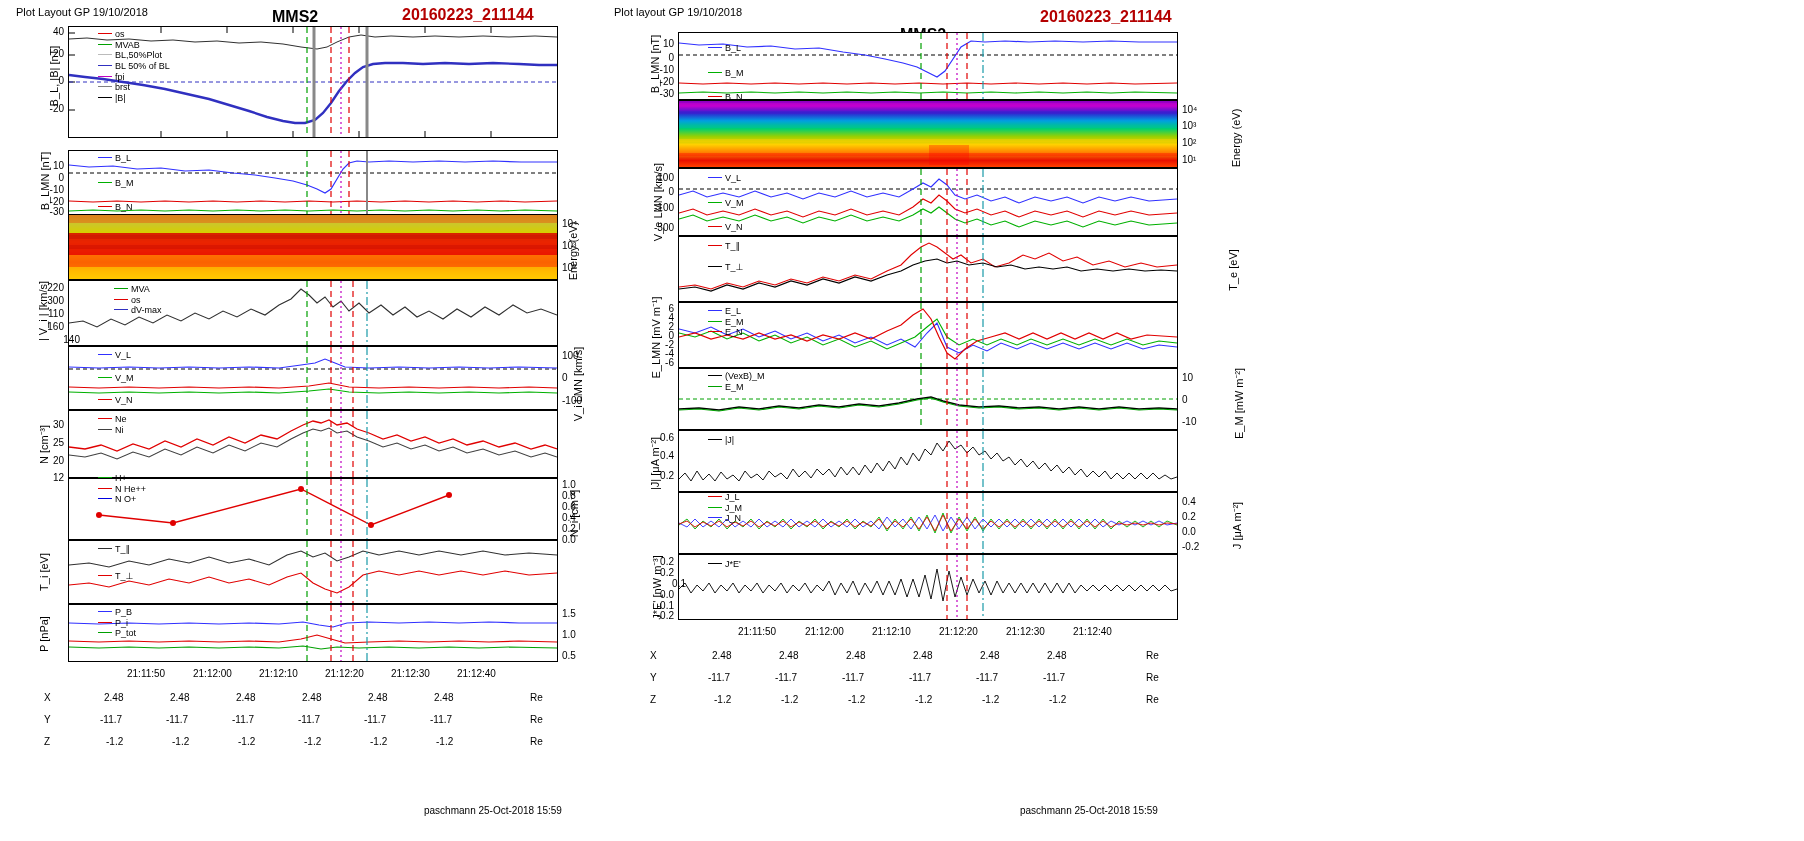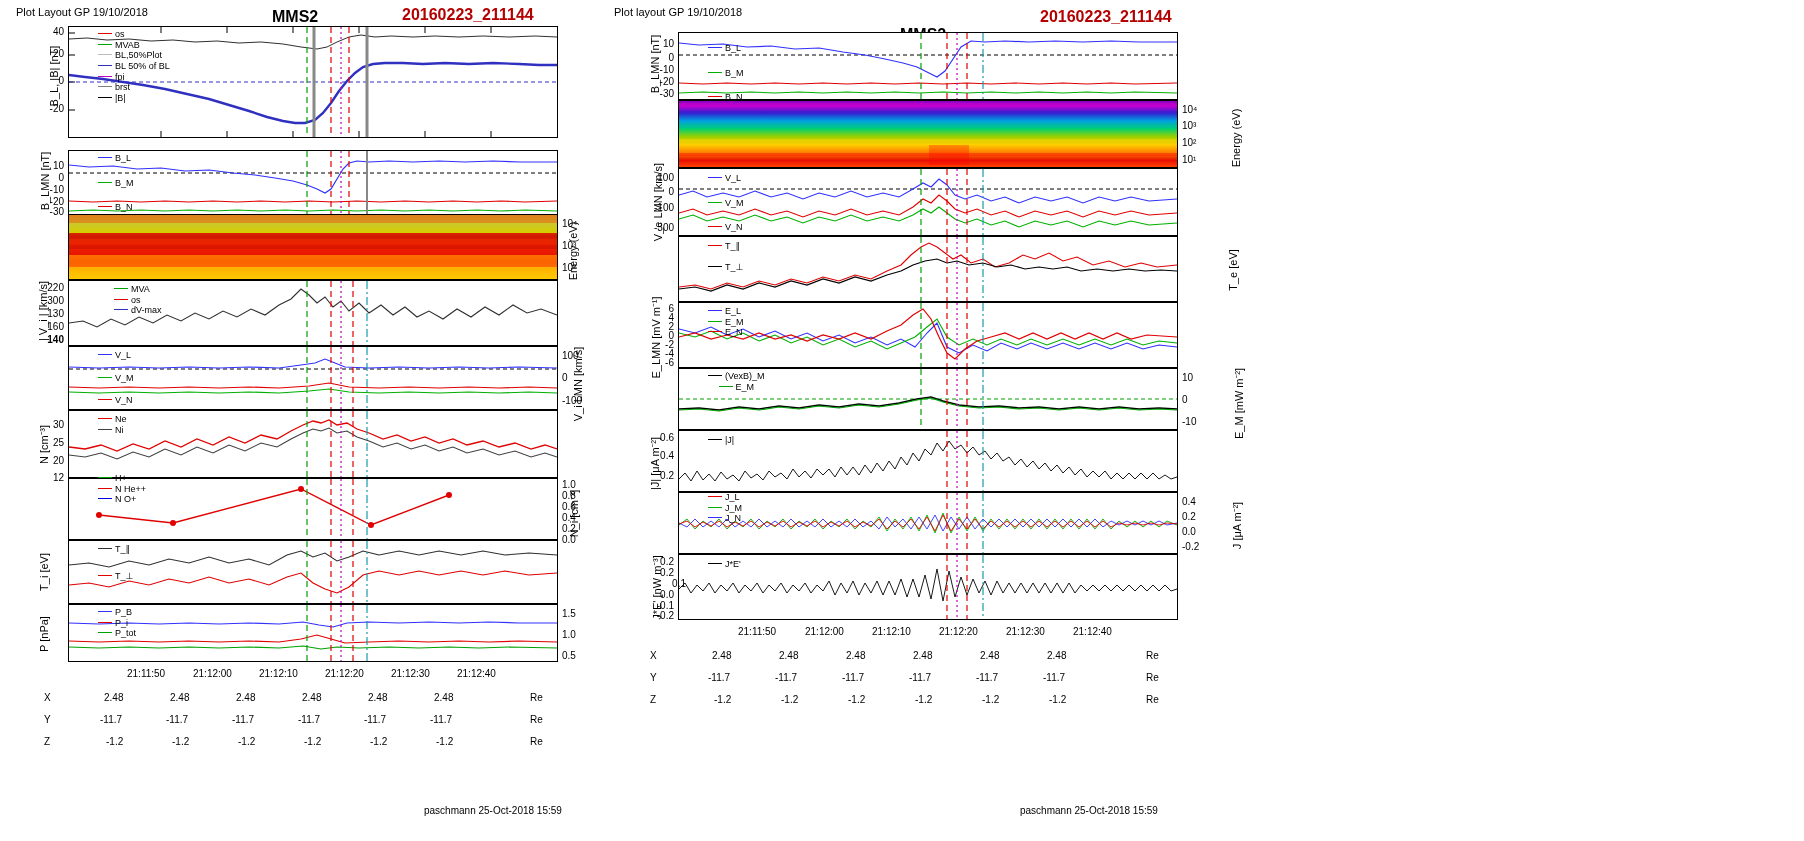--- a/index.html
+++ b/index.html
@@ -161,23 +161,23 @@
         <line x1="262" y1="0" x2="262" y2="64" stroke="#e00000" stroke-dasharray="6,4"></line>
         <line x1="272" y1="0" x2="272" y2="64" stroke="#c000c0" stroke-dasharray="2,3"></line>
         <line x1="284" y1="0" x2="284" y2="64" stroke="#e00000" stroke-dasharray="6,4"></line>
         <line x1="298" y1="0" x2="298" y2="64" stroke="#1a9aa8" stroke-dasharray="8,3,2,3"></line>
       </g>
     </svg>
   </div>
   <div class="ylabel rot" style="left:-12px;top:305px;width:110px;text-align:center;">| V_i | [km/s]</div>
   <div class="ytick" style="left:28px;top:282px;width:36px;">220</div>
   <div class="ytick" style="left:28px;top:295px;width:36px;">300</div>
-  <div class="ytick" style="left:28px;top:308px;width:36px;">130</div>
+  <div class="ytick" style="left:28px;top:308px;width:36px;">110</div>
   <div class="ytick" style="left:28px;top:321px;width:36px;">160</div>
-  <div class="ytick" style="left:28px;top:334px;width:36px;font-weight:bold;">140</div>
+  <div class="ytick" style="left:44px;top:334px;width:36px;">140</div>
   <div class="legend" style="left:114px;top:283px;">
     <div><i style="border-color:#00a000"></i><span>MVA</span></div>
     <div><i style="border-color:#e00000"></i><span>os</span></div>
     <div><i style="border-color:#3030c0"></i><span>dV-max</span></div>
   </div>
 
   <div class="plot" id="L5" style="left:68px;top:346px;width:490px;height:64px;">
     <svg width="488" height="62" viewBox="0 0 488 62">
       <line x1="0" y1="22" x2="488" y2="22" stroke="#000" stroke-width="1" stroke-dasharray="4,3"></line>
       <polyline fill="none" stroke="#3030ff" stroke-width="1.1" points="0,20 30,21 60,20 90,21 120,20 150,21 180,20 210,21 232,18 246,16 256,12 266,16 276,20 300,21 330,20 360,21 390,20 420,21 450,20 488,21"></polyline>
@@ -489,21 +489,21 @@
         <line x1="278" y1="0" x2="278" y2="60" stroke="#c000c0" stroke-dasharray="2,3"></line>
         <line x1="288" y1="0" x2="288" y2="60" stroke="#e00000" stroke-dasharray="6,4"></line>
         <line x1="304" y1="0" x2="304" y2="60" stroke="#1a9aa8" stroke-dasharray="8,3,2,3"></line>
       </g>
     </svg>
   </div>
   <div class="ylabel rot" style="left:578px;top:396px;width:120px;text-align:center;">E_M [mW m⁻²]</div>
   <div class="ytick right" style="left:582px;top:372px;width:32px;">10</div>
   <div class="ytick right" style="left:582px;top:394px;width:32px;">0</div>
   <div class="ytick right" style="left:582px;top:416px;width:32px;">-10</div>
-  <div class="legend" style="left:108px;top:370px;text-align:center;">
+  <div class="legend" style="left:108px;top:370px;">
     <div><i style="border-color:#000000"></i><span>(VexB)_M</span></div>
     <div><i style="border-color:#00a000"></i><span>E_M</span></div>
   </div>
 
   <div class="plot" id="R7" style="left:78px;top:430px;width:500px;height:62px;">
     <svg width="498" height="60" viewBox="0 0 498 60">
       <polyline fill="none" stroke="#000000" stroke-width="0.9" points="0,48 6,42 12,50 18,40 24,49 30,43 36,50 42,41 48,48 54,44 60,50 66,40 72,47 78,43 84,49 90,40 96,46 102,42 108,48 114,38 120,46 126,40 132,47 138,38 144,44 150,38 156,46 162,36 168,44 174,36 180,44 186,34 192,42 198,32 204,40 210,30 216,38 222,26 228,34 234,22 240,30 246,18 252,24 258,12 264,20 270,10 276,18 282,14 288,22 294,16 300,24 306,20 312,28 318,22 324,30 330,26 336,34 342,28 348,36 354,30 360,38 366,32 372,40 378,34 384,42 390,36 396,44 402,38 408,46 414,40 420,46 426,40 432,48 438,42 444,48 450,42 456,48 462,42 468,48 474,42 480,48 486,44 492,48 498,46"></polyline>
       <g class="vline">
         <line x1="268" y1="0" x2="268" y2="60" stroke="#e00000" stroke-dasharray="6,4"></line>
         <line x1="278" y1="0" x2="278" y2="60" stroke="#c000c0" stroke-dasharray="2,3"></line>

